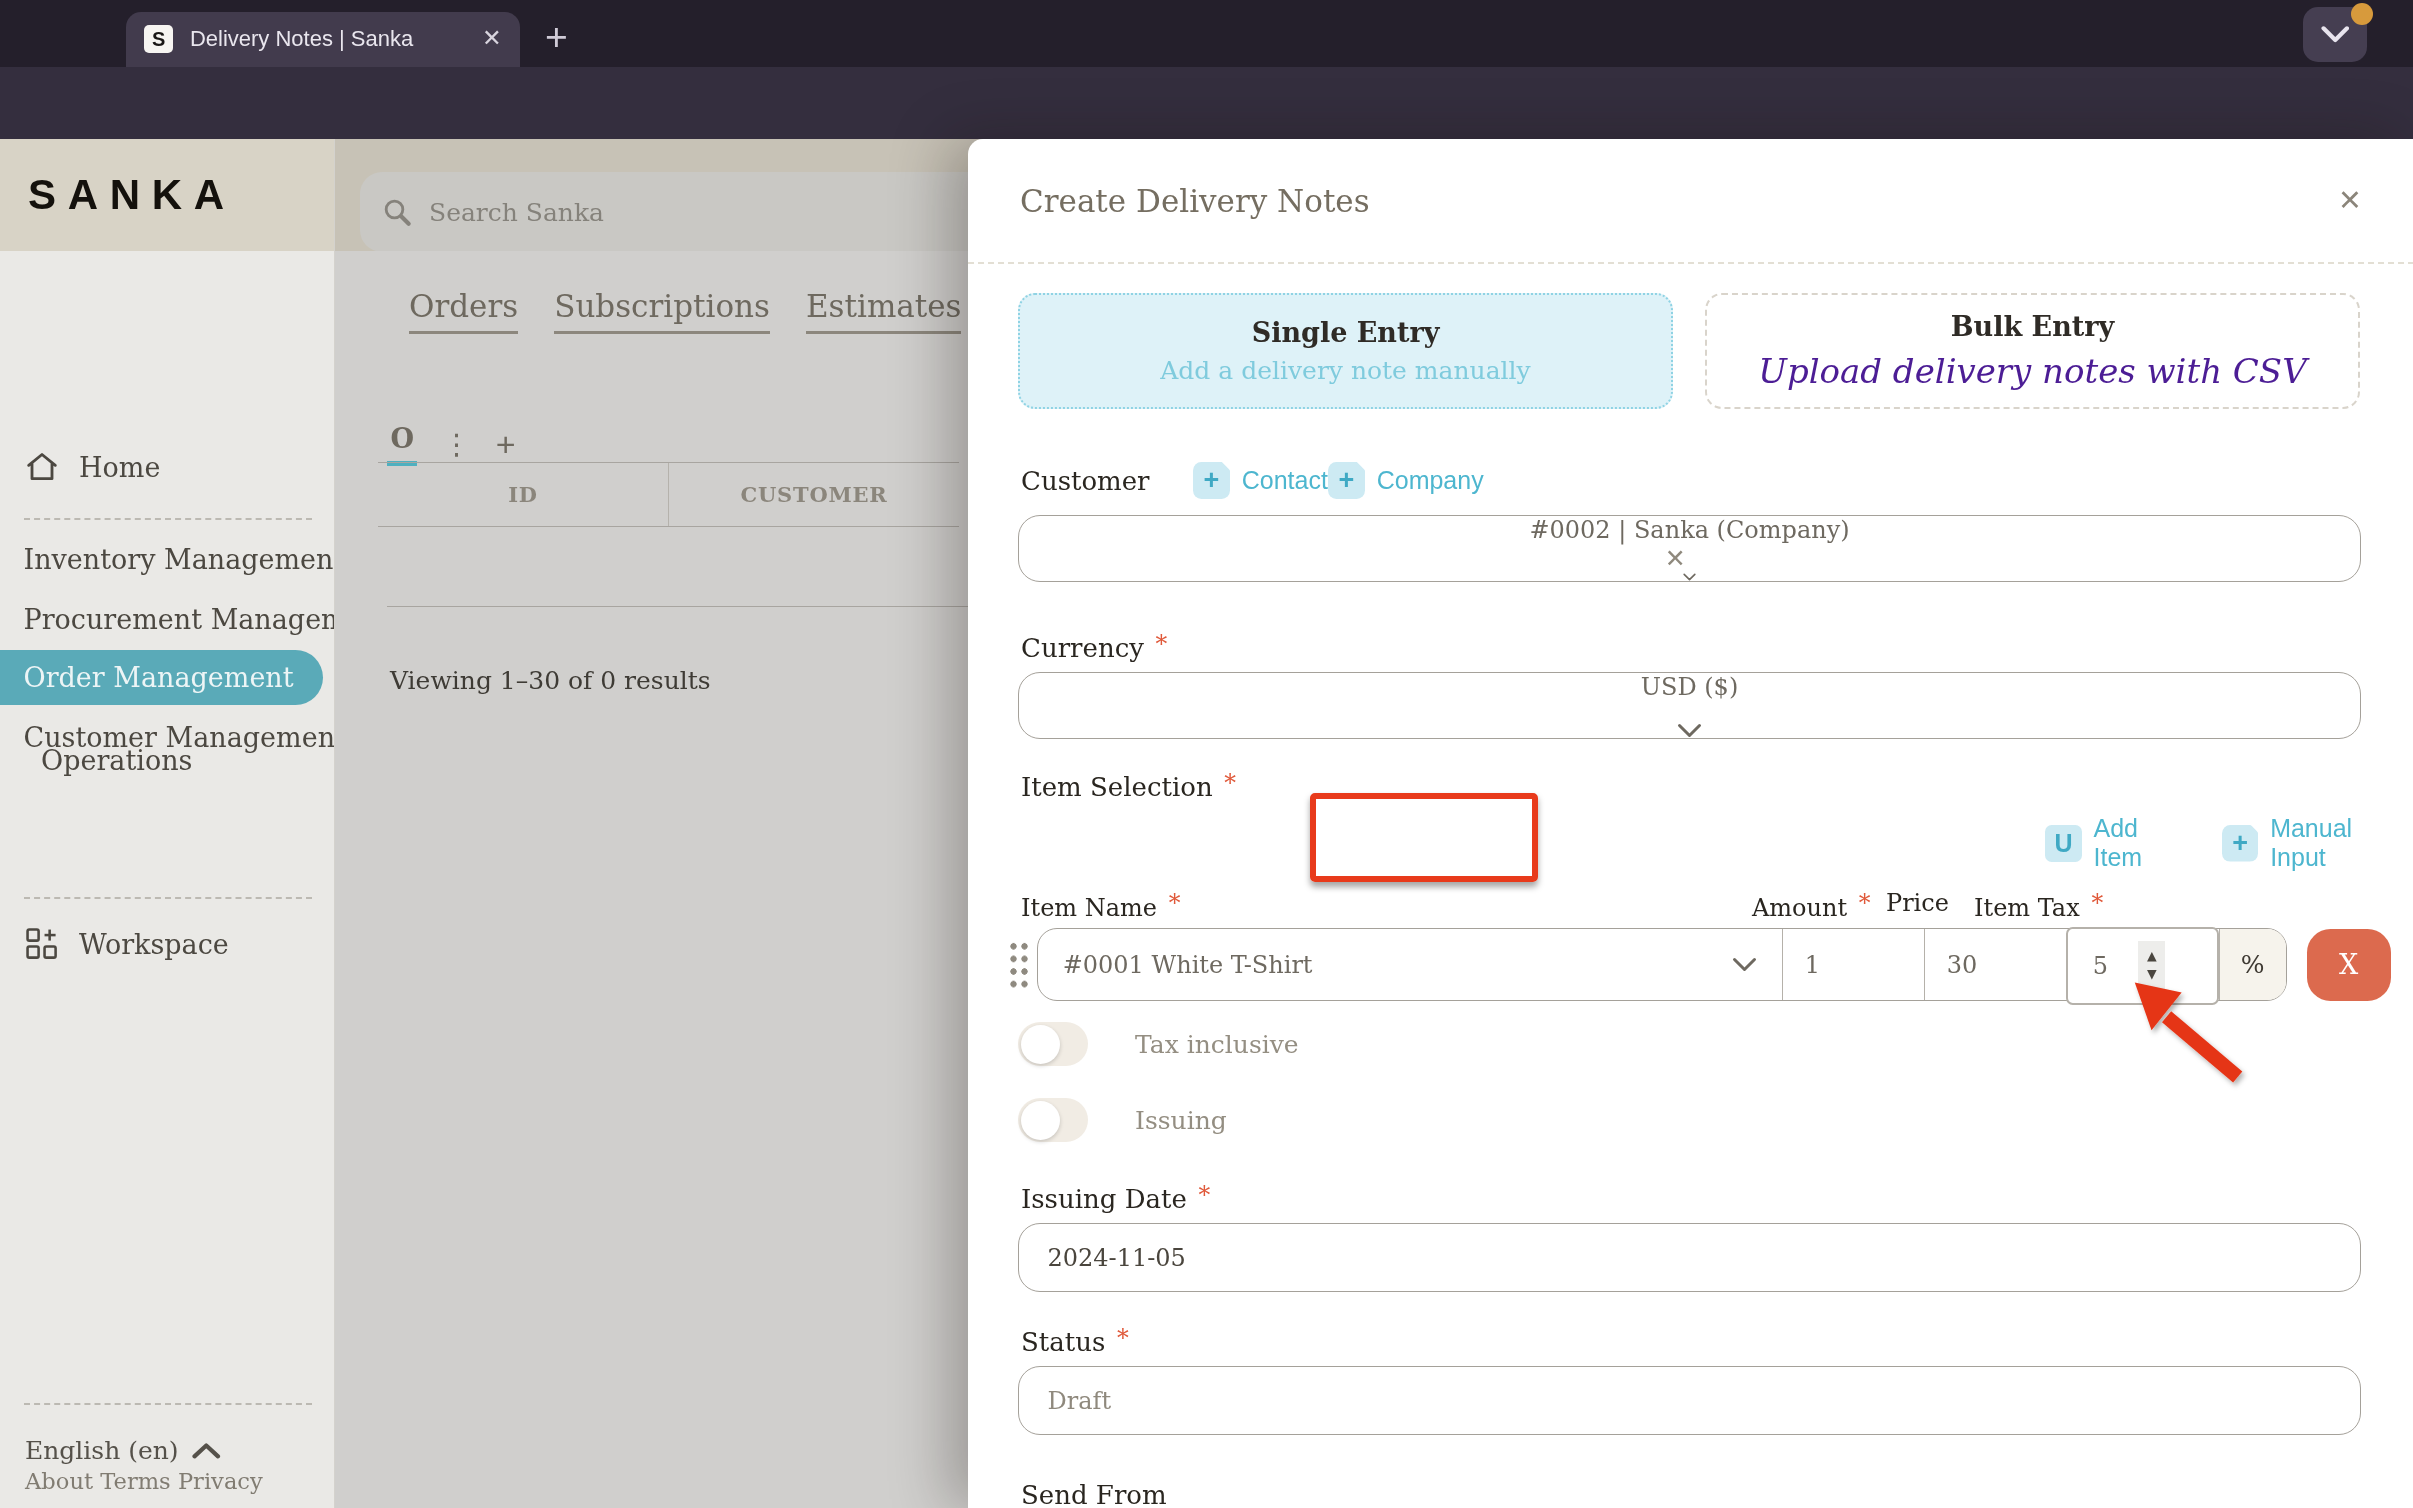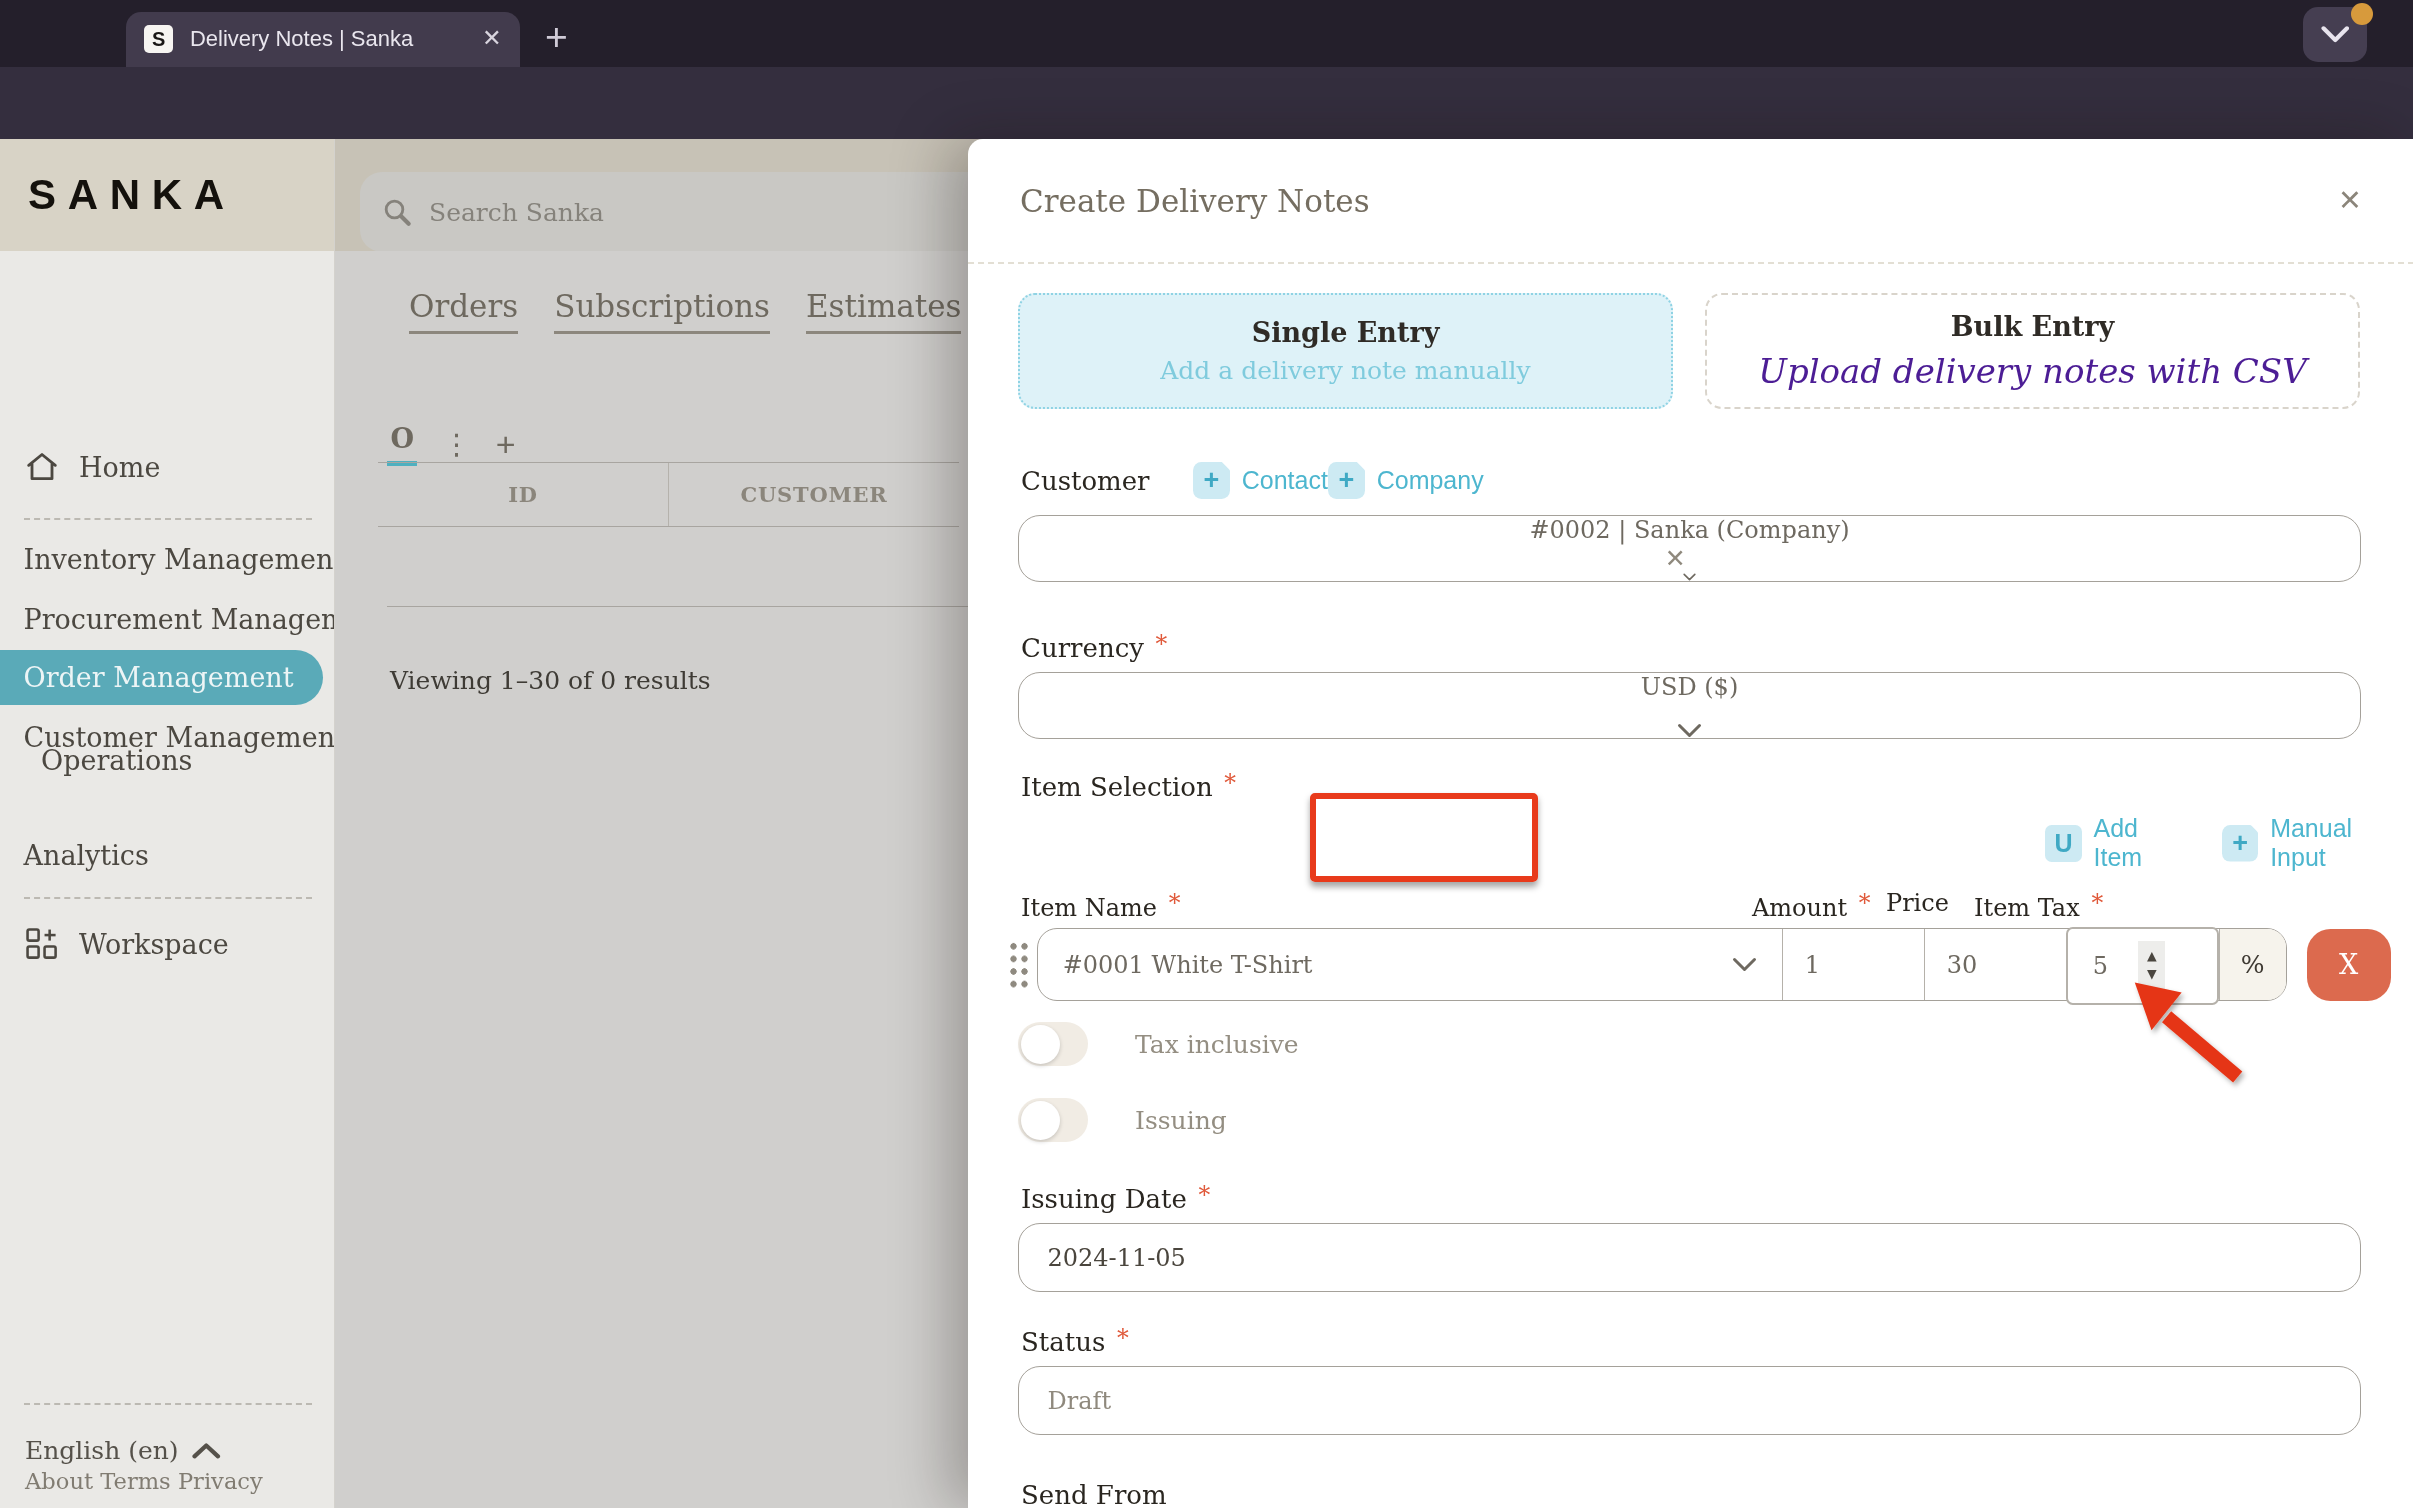--- a/index.html
+++ b/index.html
@@ -295,23 +295,20 @@
     </div>
     <div class="side-row" id="nav-order" style="top:511px; padding-left:23.5px;">
       <span>Order Management</span>
     </div>
     <div class="side-row" style="top:573px; height:50px; padding-left:23.5px;">
       <span>Customer Management</span>
     </div>
     <div class="side-row" style="top:596px; height:50px; padding-left:41px;">
       <span>Operations</span>
     </div>
-    <div class="side-row" style="top:691px; height:50px; padding-left:23.5px;">
-      <span>Analytics</span>
-    </div>
     <div class="side-dash" style="top:758px;"></div>
     <div class="side-row" style="top:778px; height:54px;">
       <svg width="34" height="34" viewBox="0 0 40 40">
         <rect x="3" y="3" width="13" height="13" rx="2" fill="none" stroke="#4c4841" stroke-width="3"></rect>
         <rect x="3" y="23" width="13" height="13" rx="2" fill="none" stroke="#4c4841" stroke-width="3"></rect>
         <rect x="23" y="23" width="13" height="13" rx="2" fill="none" stroke="#4c4841" stroke-width="3"></rect>
         <line x1="29" y1="3" x2="29" y2="16" stroke="#4c4841" stroke-width="3"></line>
         <line x1="23" y1="9.5" x2="36" y2="9.5" stroke="#4c4841" stroke-width="3"></line>
       </svg>
       <span>Workspace</span>

